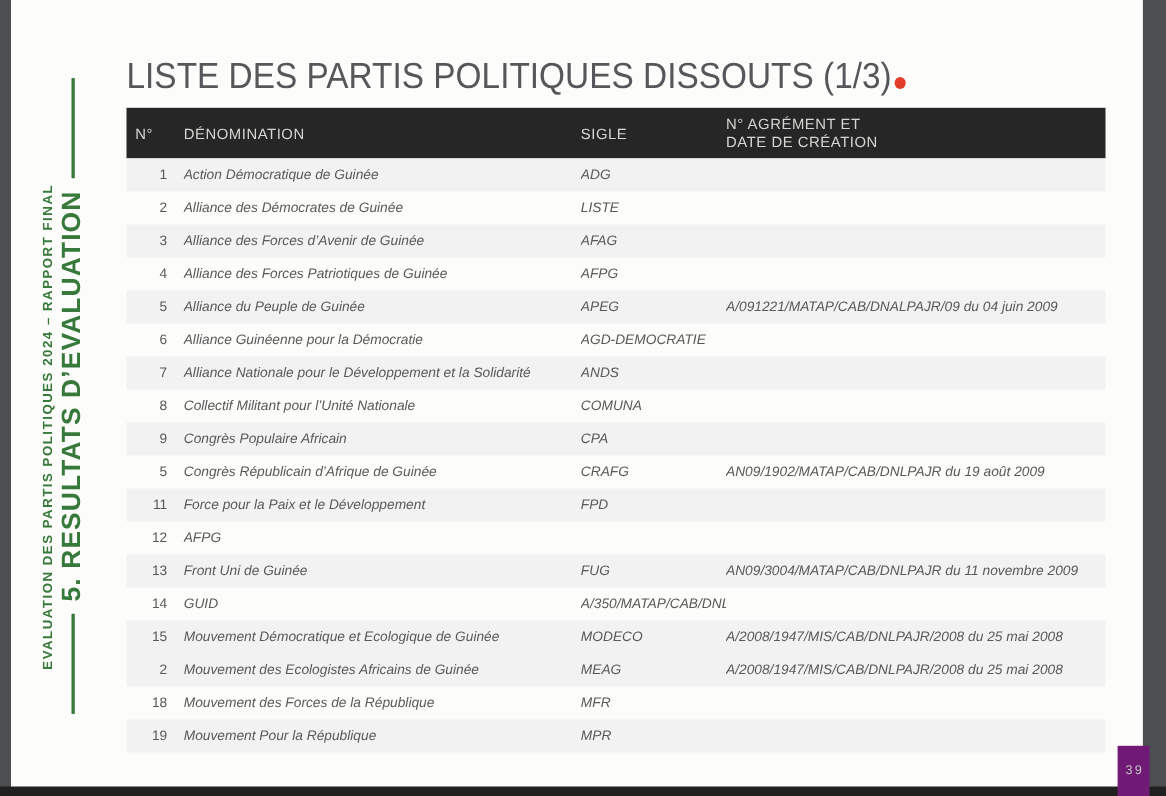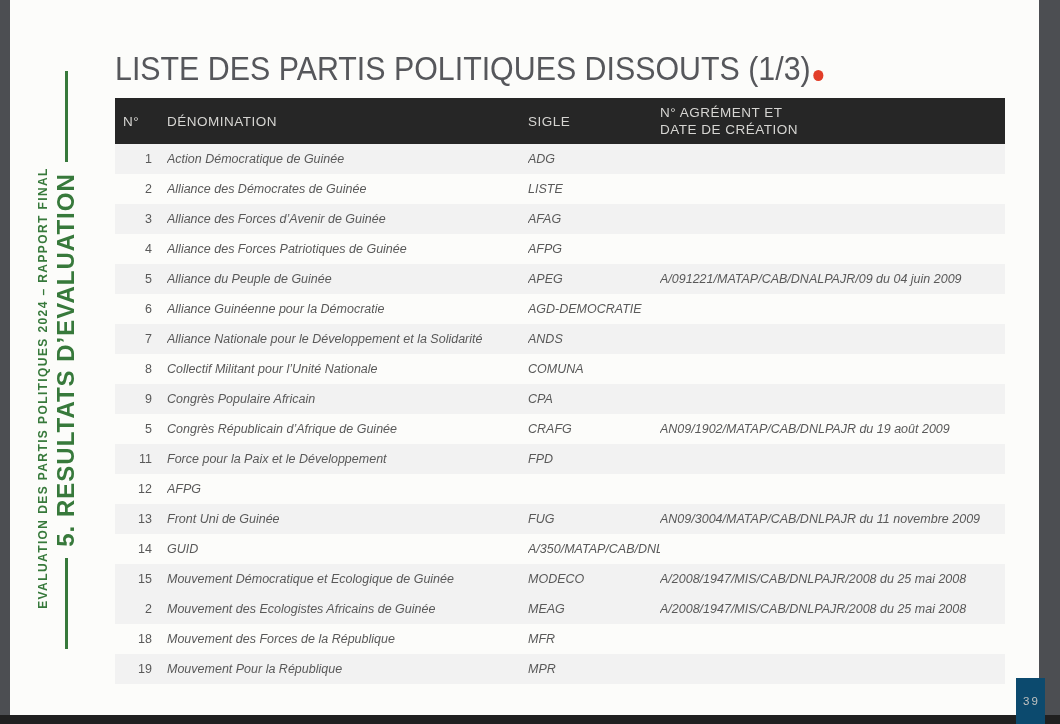--- a/index.html
+++ b/index.html
@@ -9,21 +9,21 @@
     font-family:"Liberation Sans","DejaVu Sans",sans-serif;
   }
   
   .frame-left{position:absolute;left:0;top:0;width:10px;height:724px;background:#4c4e52;}
   .frame-right{position:absolute;left:1039px;top:0;width:21px;height:724px;background:#4c4e52;}
   .frame-bottom{position:absolute;left:0;top:715px;width:1060px;height:9px;background:#202020;}
 
   
   .page-num{
     position:absolute;left:1016px;top:678px;width:29px;height:46px;
-    background:#0c4a6e;color:#c3c3c1;display:flex;align-items:center;justify-content:center;
+    background:#701a75;color:#c3c3c1;display:flex;align-items:center;justify-content:center;
     font-size:11.5px;letter-spacing:2px;z-index:6;padding-left:2px;box-sizing:border-box;
   }
 
   
   .sidebar{
     position:absolute;left:-240px;top:336px;width:600px;height:48px;
     transform:rotate(-90deg);
     color:#37793b;text-align:center;z-index:2;
   }
   .sidebar .small-line{

